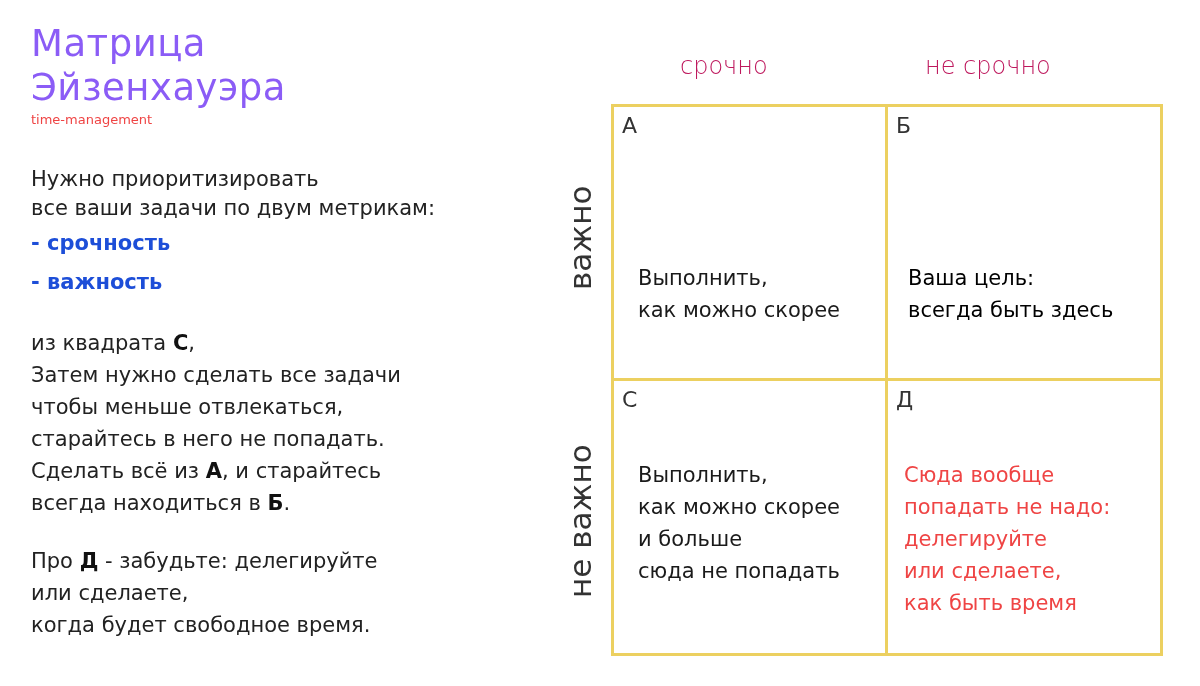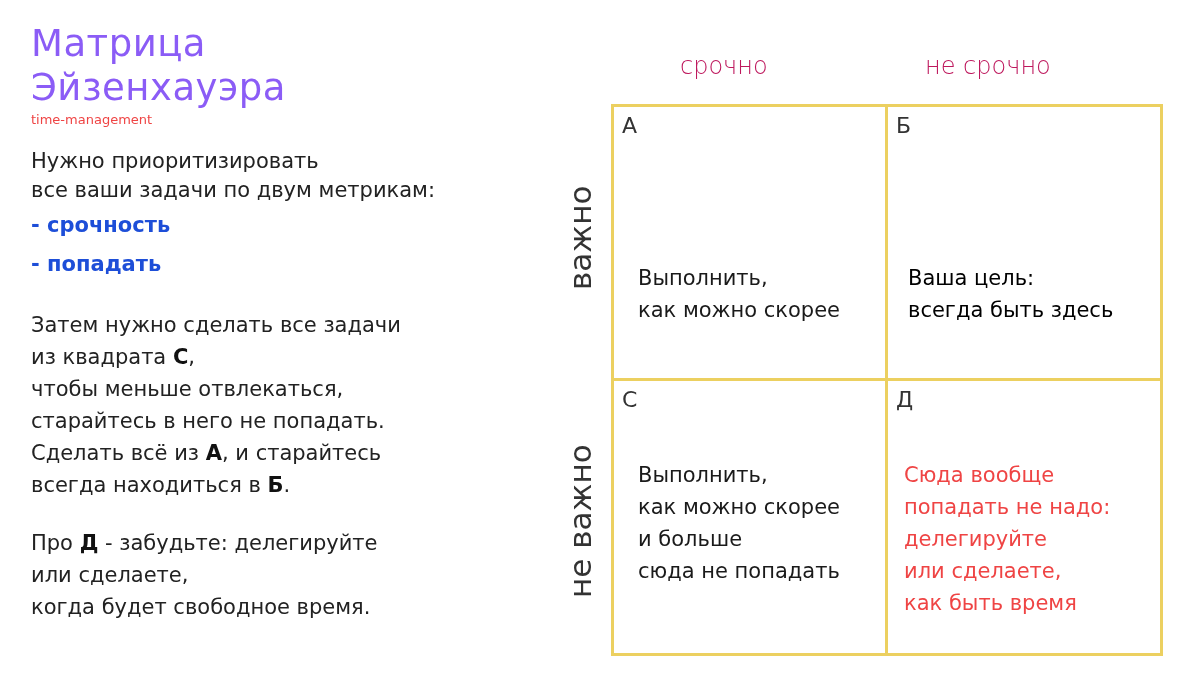--- a/index.html
+++ b/index.html
@@ -1,21 +1,21 @@
 <!DOCTYPE html>
 <html><head>
 <meta charset="utf-8">
 <style>
   html, body { margin:0; padding:0; background:#ffffff; }
   body { width:1200px; height:686px; position:relative; overflow:hidden;
          font-family:"DejaVu Sans", sans-serif; color:#1a1a1a; }
   .left { position:absolute; left:31px; top:22px; width:500px; }
   .title { font-size:37px; line-height:44px; font-weight:400; color:#8b5cf6; letter-spacing:0.5px; }
   .subtitle { font-size:13px; color:#ef4444; margin-top:2px; }
-  .intro { margin-top:20px; font-size:21px; line-height:29px; color:#222; }
+  .intro { margin-top:38px; font-size:21px; line-height:29px; color:#222; }
   .metric { font-size:21px; font-weight:bold; line-height:40px; color:#1d4ed8; }
   .para { font-size:21px; line-height:32px; color:#222; }
   .para.p2 { margin-top:26px; }
   .para.p3 { margin-top:26px; }
   .para b { font-weight:bold; color:#111; }
 
   .col-head { position:absolute; top:52px; font-size:24px; color:#be185d; font-weight:300; }
   .row-head { position:absolute; font-size:31px; color:#333; transform:rotate(-90deg); transform-origin:center; white-space:nowrap; }
 
   .grid { position:absolute; left:611px; top:104px; width:554px; height:554px;
@@ -35,25 +35,25 @@
   <div class="title">
     <div>Матрица</div>
     <div>Эйзенхауэра</div>
   </div>
   <div class="subtitle">time-management</div>
   <div class="intro">
     <div>Нужно приоритизировать</div>
     <div>все ваши задачи по двум метрикам:</div>
   </div>
   <div class="metric">- срочность</div>
-  <div class="metric" style="line-height:38px">- попадать</div>
+  <div class="metric" style="line-height:38px">- важность</div>
 
   <div class="para p2">
+    <div><span>из квадрата </span><b>С</b><span>,</span></div>
     <div>Затем нужно сделать все задачи</div>
-    <div><span>из квадрата </span><b>С</b><span>,</span></div>
     <div>чтобы меньше отвлекаться,</div>
     <div>старайтесь в него не попадать.</div>
     <div><span>Сделать всё из </span><b>А</b><span>, и старайтесь</span></div>
     <div><span>всегда находиться в </span><b>Б</b><span>.</span></div>
   </div>
 
   <div class="para p3">
     <div><span>Про </span><b>Д</b><span> - забудьте: делегируйте</span></div>
     <div>или сделаете,</div>
     <div>когда будет свободное время.</div>

